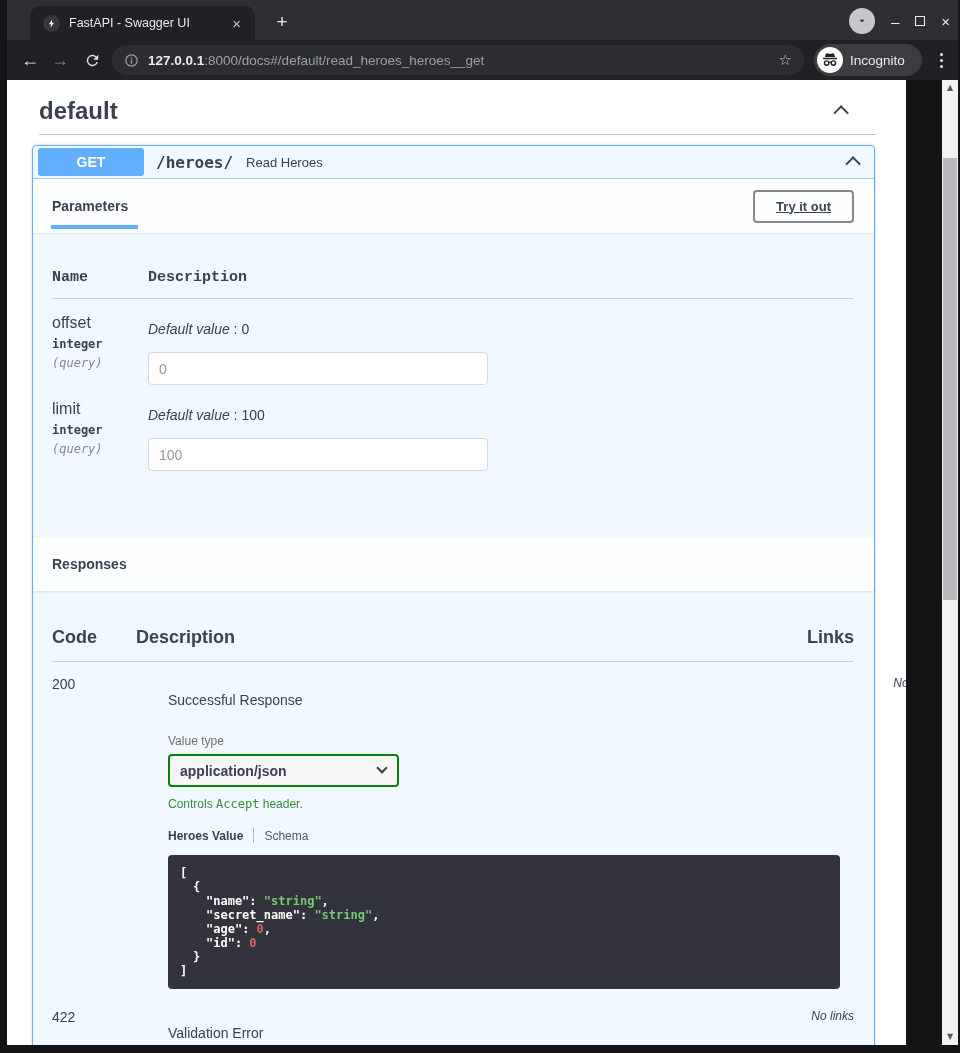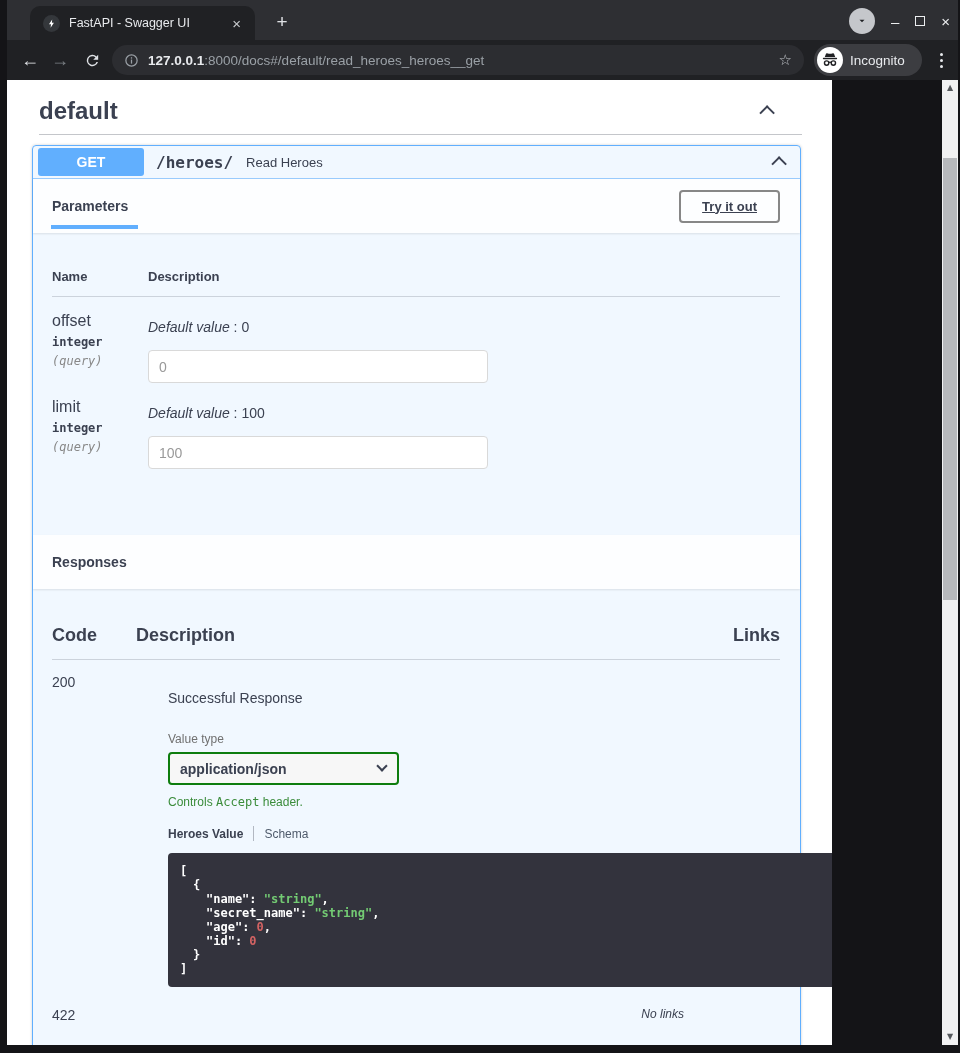--- a/index.html
+++ b/index.html
@@ -50,21 +50,21 @@
   .kebab i { width:3px; height:3px; border-radius:50%; background:#e8eaed; }
 
   
   .pg-scrollbar { position:absolute; left:942px; top:80px; width:16px; height:965px; background:#f1f1f2; }
   .sb-arrow { position:absolute; left:0; width:16px; height:14px; color:#55585c; font-size:8px;
     text-align:center; line-height:14px; font-family:"DejaVu Sans",sans-serif; }
   .sb-up { top:1px; } .sb-down { bottom:1px; }
   .sb-thumb { position:absolute; left:1px; top:78px; width:14px; height:442px; background:#b7b9bc; }
 
   
-  .viewport { position:absolute; left:7px; top:80px; width:825px; height:965px; background:#fff; overflow:hidden; }
+  .viewport { position:absolute; left:7px; top:80px; width:899px; height:965px; background:#fff; overflow:hidden; }
 
   .tag-header { margin:0 30px 0 32px; padding:17px 0 9px; display:flex; align-items:center;
     justify-content:space-between; border-bottom:1px solid rgba(59,65,81,.3); }
   .tag-title { font-size:24px; font-weight:700; color:var(--text-main); }
   .chev { display:inline-block; width:11px; height:11px; border-left:2px solid #3b4151;
     border-top:2px solid #3b4151; }
   .chev.up { transform:rotate(45deg) translateY(2px); }
   .chev.down { transform:rotate(225deg); }
   .tag-header .chev { margin-right:28px; }
 
@@ -83,22 +83,22 @@
     box-shadow:0 1px 2px rgba(0,0,0,.1); }
   .strip-label { font-size:14px; font-weight:700; color:var(--text-main); }
   .tab-underlined { position:relative; }
   .tab-underlined::after { content:""; position:absolute; left:-1px; right:-10px; bottom:-15px;
     height:4px; background:var(--accent-blue); }
   .tryout-btn { background:transparent; border:2px solid #878787; border-radius:4px;
     font-family:inherit; font-size:13px; font-weight:700; color:var(--text-main);
     padding:7px 21px; cursor:pointer;text-decoration:underline; }
 
   .params-body { padding:20px 20px 0 19px; }
-  .p-head { display:grid; grid-template-columns:96px 1fr; font-size:13px; font-weight:700;
-    color:var(--text-main); padding:16px 0 12px; border-bottom:1px solid rgba(59,65,81,.2); }
+  .p-head { display:grid; grid-template-columns:96px 1fr; font-size:15px; font-weight:700;
+    color:var(--text-main); padding:16px 0 12px; border-bottom:1px solid rgba(59,65,81,.2);font-family:Liberation Mono, monospace; }
   .p-row { display:grid; grid-template-columns:96px 1fr; padding-top:15px; }
   .p-name { font-size:16px; color:var(--text-main); }
   .p-type { font-family:"DejaVu Sans Mono","Liberation Mono",monospace; font-size:12px;
     font-weight:700; color:var(--text-main); margin-top:5px; }
   .p-loc { font-family:"DejaVu Sans Mono","Liberation Mono",monospace; font-size:12px;
     font-style:italic; color:#888; margin-top:5px; }
   .p-default { font-size:14px; color:var(--text-main); margin-top:7px; }
   .p-default em { font-style:italic; }
   .p-default .sep { white-space:pre; }
   .p-input { width:340px; height:33px; margin-top:15px; border:1px solid #d9d9d9; border-radius:4px;
@@ -295,20 +295,23 @@
             <div class="code-line ind2"><span>"id"</span><span>: </span><span class="tok-num">0</span></div>
             <div class="code-line ind1"><span>}</span></div>
             <div class="code-line"><span>]</span></div>
           </div>
         </div>
         <div class="r-links">No links</div>
       </div>
 
       <div class="r-row last">
         <div class="r-code">422</div>
+        <div>
+          <div class="r-desc-text">Validation Error</div>
+        </div>
         <div class="r-links">No links</div>
       </div>
     </div>
 
   </div>
 </div>
 
 <div class="pg-scrollbar">
   <div class="sb-arrow sb-up">▲</div>
   <div class="sb-thumb"></div>

